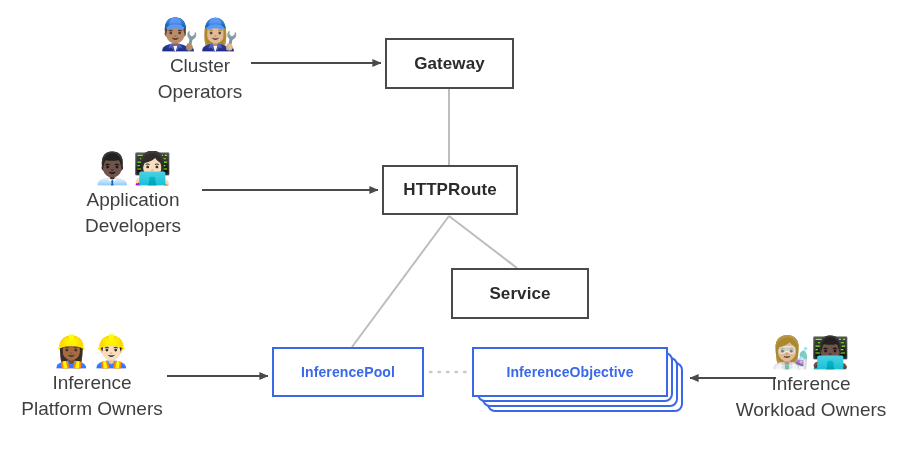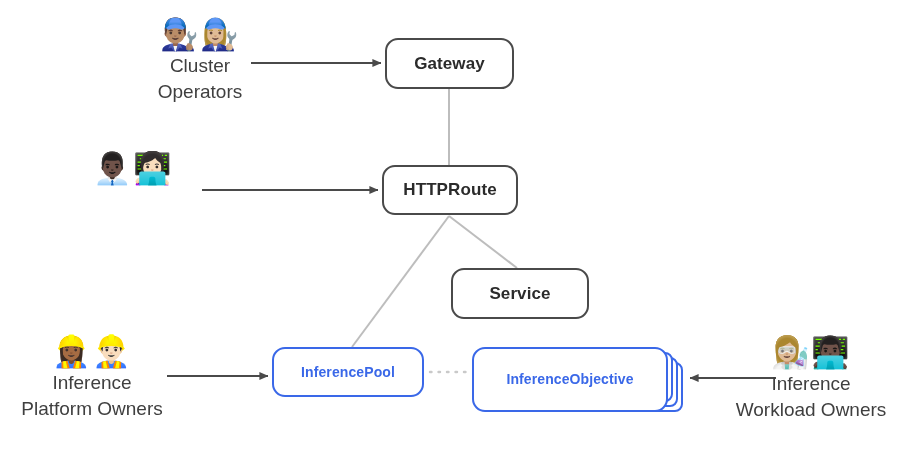--- a/index.html
+++ b/index.html
@@ -27,21 +27,21 @@
     pointer-events: none;
   }
 
   
   .node {
     position: absolute;
     box-sizing: border-box;
     display: flex;
     align-items: center;
     justify-content: center;
-    border-radius: 13px;
+    border-radius: 0;
     background: #ffffff;
     font-weight: bold;
     letter-spacing: 0.1px;
     text-align: center;
     line-height: 1.15;
   }
   .node.dark {
     border: 2px solid #4a4a4a;
     color: #2b2b2b;
     font-size: 17px;
@@ -77,21 +77,21 @@
     background: #ffffff;
   }
   #stack-inferenceobjective .l3 { transform: translate(15px, 15px); }
   #stack-inferenceobjective .l2 { transform: translate(10px, 10px); }
   #stack-inferenceobjective .l1 { transform: translate(5px, 5px); }
   #stack-inferenceobjective .front {
     position: absolute;
     left: 0;
     top: 0;
     width: 196px;
-    height: 65px;
+    height: 50px;
     justify-content: center;
   }
 
   
   .persona {
     position: absolute;
     display: flex;
     flex-direction: column;
     align-items: center;
     width: 200px;
@@ -172,20 +172,22 @@
   </div>
 
   <div class="persona" id="persona-cluster-operators">
     <div class="emojis">👨🏽‍🔧👩🏼‍🔧</div>
     <div class="plabel">Cluster
 Operators</div>
   </div>
 
   <div class="persona" id="persona-application-developers">
     <div class="emojis">👨🏿‍💼👩🏻‍💻</div>
+    <div class="plabel">Application
+Developers</div>
   </div>
 
   <div class="persona" id="persona-inference-platform-owners">
     <div class="emojis">👷🏾‍♀️👷🏻‍♂️</div>
     <div class="plabel">Inference
 Platform Owners</div>
   </div>
 
   <div class="persona" id="persona-inference-workload-owners">
     <div class="emojis">👩🏼‍🔬👨🏿‍💻</div>

